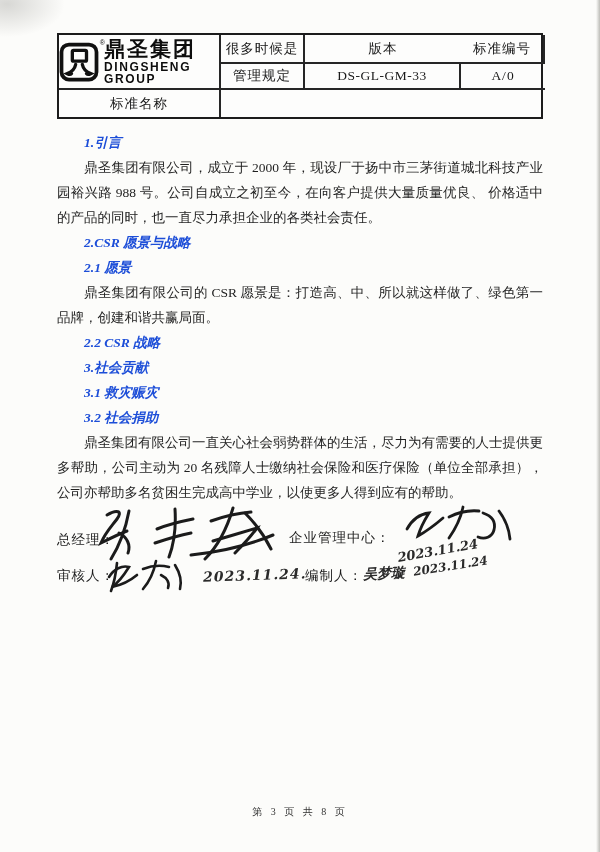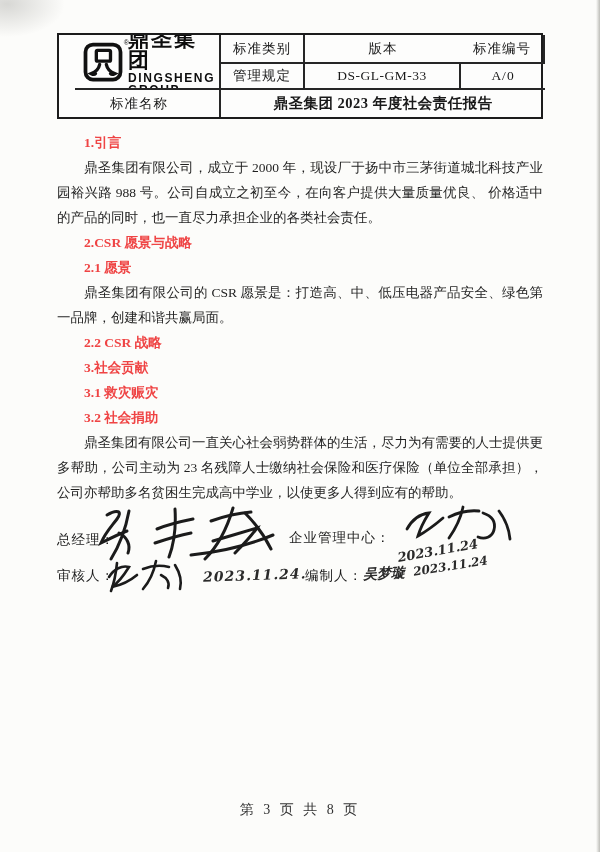--- a/index.html
+++ b/index.html
@@ -36,50 +36,50 @@
     background:#fdfdfc;
   }
   .cell{
     display:flex;align-items:center;justify-content:center;
     border-right:2px solid #262626;border-bottom:2px solid #262626;
     font-size:13.5px;letter-spacing:1px;color:#191919;
     box-sizing:border-box;overflow:hidden;
   }
   .cell.last-col{border-right:none;}
   .cell.last-row{border-bottom:none;}
-  .logo-cell{grid-row:1/3;grid-column:1;justify-content:flex-start;padding-left:8px;margin-left:16px;}
+  .logo-cell{grid-row:1/3;grid-column:1;justify-content:flex-start;}
   .name-label{grid-row:3;grid-column:1;}
   .name-value{grid-row:3;grid-column:2/5;font-weight:bold;font-size:14.5px;letter-spacing:.5px;}
   .std-number{font-family:"Liberation Serif",serif;letter-spacing:.5px;}
 
   .logo-wrap{display:flex;align-items:center;gap:5px;}
   .logo-icon{position:relative;width:40px;height:40px;flex:0 0 auto;}
   .logo-reg{position:absolute;top:-3px;right:-7px;font-size:7px;color:#111;font-family:"Liberation Sans",sans-serif;}
   .logo-text{display:flex;flex-direction:column;line-height:1;}
   .logo-cn{font-weight:900;font-size:21px;letter-spacing:2px;color:#0d0d0d;
     font-family:"Liberation Sans","DejaVu Sans",sans-serif;}
   .logo-en{font-weight:bold;font-size:12px;letter-spacing:1.6px;color:#0d0d0d;margin-top:2px;
     font-family:"Liberation Sans","DejaVu Sans",sans-serif;}
 
   
   .body{margin-top:11px;width:486px;}
   .blk{margin:0;font-size:13.5px;line-height:25px;text-align:justify;text-indent:2em;
        word-break:break-all;}
-  .blk.h{font-weight:bold;text-align:left;color:#ef4444;}
+  .blk.h{font-weight:bold;text-align:left;color:#1d4ed8;font-style:italic;}
 
   
   .sig-area{position:relative;height:102px;width:486px;margin-top:-4px;}
   .sig-label{position:absolute;font-size:13.5px;letter-spacing:1px;color:#1c1c1c;white-space:nowrap;}
   .sig-svg{position:absolute;}
   .hand{position:absolute;font-style:italic;font-weight:600;color:#2a2a2a;
         font-family:"DejaVu Serif","Liberation Serif",serif;white-space:nowrap;}
 
   
   .footer{position:absolute;left:0;right:0;bottom:33px;text-align:center;
-          font-size:14px;letter-spacing:3px;color:#333;}
+          font-size:10px;letter-spacing:3px;color:#333;}
 </style>
 </head>
 <body>
 
 <div class="page">
 
   <div class="hdr">
     <div class="cell logo-cell">
       <div class="logo-wrap">
         <span class="logo-icon">
@@ -90,41 +90,40 @@
             <path d="M28 27 C29 32 33 36 38 38 C36 39 34 39 33 38" fill="none" stroke="#111" stroke-width="4" stroke-linecap="round"></path>
           </svg>
           <span class="logo-reg">®</span>
         </span>
         <span class="logo-text">
           <span class="logo-cn">鼎圣集团</span>
           <span class="logo-en">DINGSHENG GROUP</span>
         </span>
       </div>
     </div>
-    <div class="cell">标准类别</div>
+    <div class="cell">很多时候是</div>
     <div class="cell last-col">版本</div>
     <div class="cell">标准编号</div>
     <div class="cell">管理规定</div>
     <div class="cell std-number">DS-GL-GM-33</div>
     <div class="cell last-col">A/0</div>
     <div class="cell last-row name-label">标准名称</div>
-    <div class="cell last-row last-col name-value">鼎圣集团 2023 年度社会责任报告</div>
   </div>
 
   <div class="body">
     <p class="blk h">1.引言</p>
     <p class="blk">鼎圣集团有限公司，成立于 2000 年，现设厂于扬中市三茅街道城北科技产业园裕兴路 988 号。公司自成立之初至今，在向客户提供大量质量优良、 价格适中的产品的同时，也一直尽力承担企业的各类社会责任。</p>
     <p class="blk h">2.CSR 愿景与战略</p>
     <p class="blk h">2.1 愿景</p>
-    <p class="blk">鼎圣集团有限公司的 CSR 愿景是：打造高、中、低压电器产品安全、绿色第一品牌，创建和谐共赢局面。</p>
+    <p class="blk">鼎圣集团有限公司的 CSR 愿景是：打造高、中、所以就这样做了、绿色第一品牌，创建和谐共赢局面。</p>
     <p class="blk h">2.2 CSR 战略</p>
     <p class="blk h">3.社会贡献</p>
     <p class="blk h">3.1 救灾赈灾</p>
     <p class="blk h">3.2 社会捐助</p>
-    <p class="blk">鼎圣集团有限公司一直关心社会弱势群体的生活，尽力为有需要的人士提供更多帮助，公司主动为 23 名残障人士缴纳社会保险和医疗保险（单位全部承担），公司亦帮助多名贫困生完成高中学业，以使更多人得到应有的帮助。</p>
+    <p class="blk">鼎圣集团有限公司一直关心社会弱势群体的生活，尽力为有需要的人士提供更多帮助，公司主动为 20 名残障人士缴纳社会保险和医疗保险（单位全部承担），公司亦帮助多名贫困生完成高中学业，以使更多人得到应有的帮助。</p>
   </div>
 
   <div class="sig-area">
 
     <span class="sig-label" style="left:0;top:30px;">总经理：</span>
     <svg class="sig-svg" style="left:38px;top:0;" width="180" height="62" viewBox="0 0 180 62">
       <g fill="none" stroke="#1b1b1b" stroke-width="3" stroke-linecap="round">
         <path d="M12 14 C22 8 28 10 22 18 C16 26 10 32 6 42 C14 38 24 33 32 30"></path>
         <path d="M34 10 C31 26 26 42 16 58"></path>
         <path d="M24 32 C32 36 36 44 33 52"></path>

